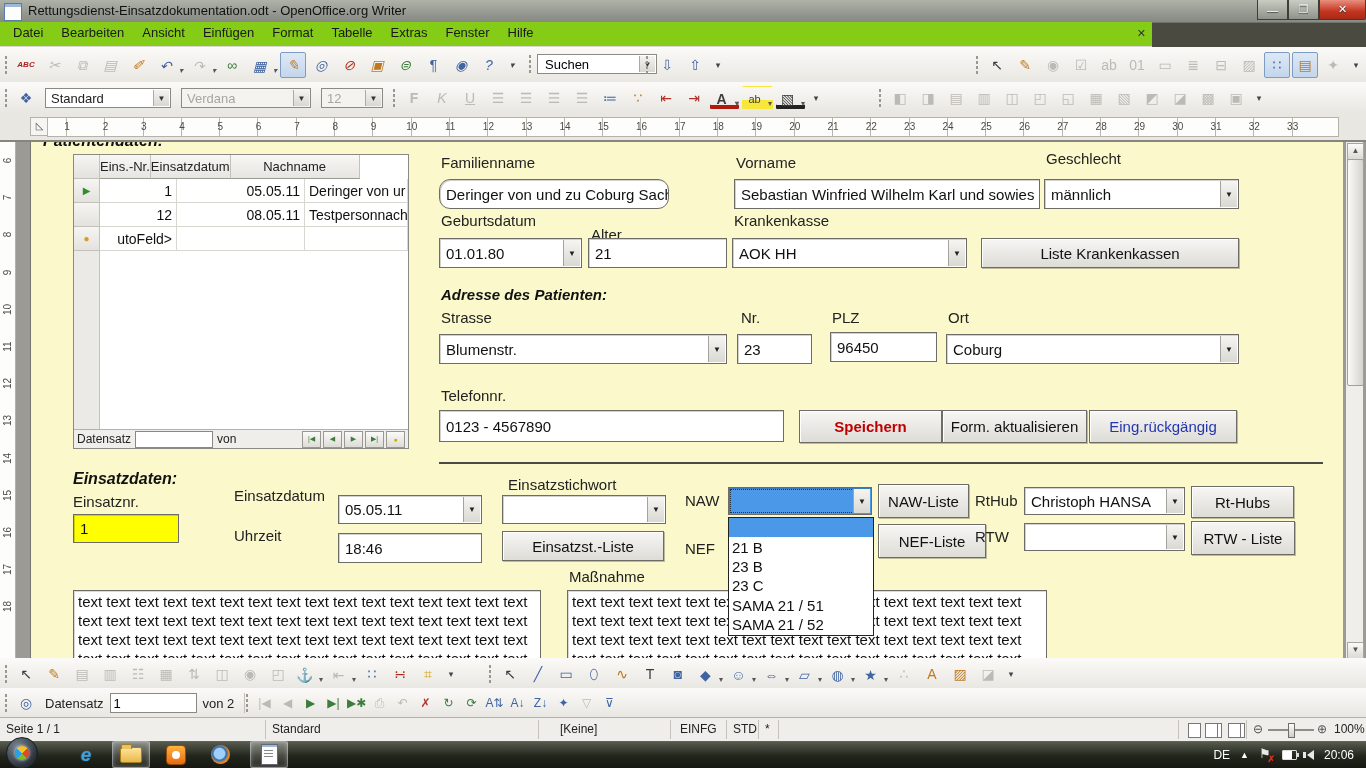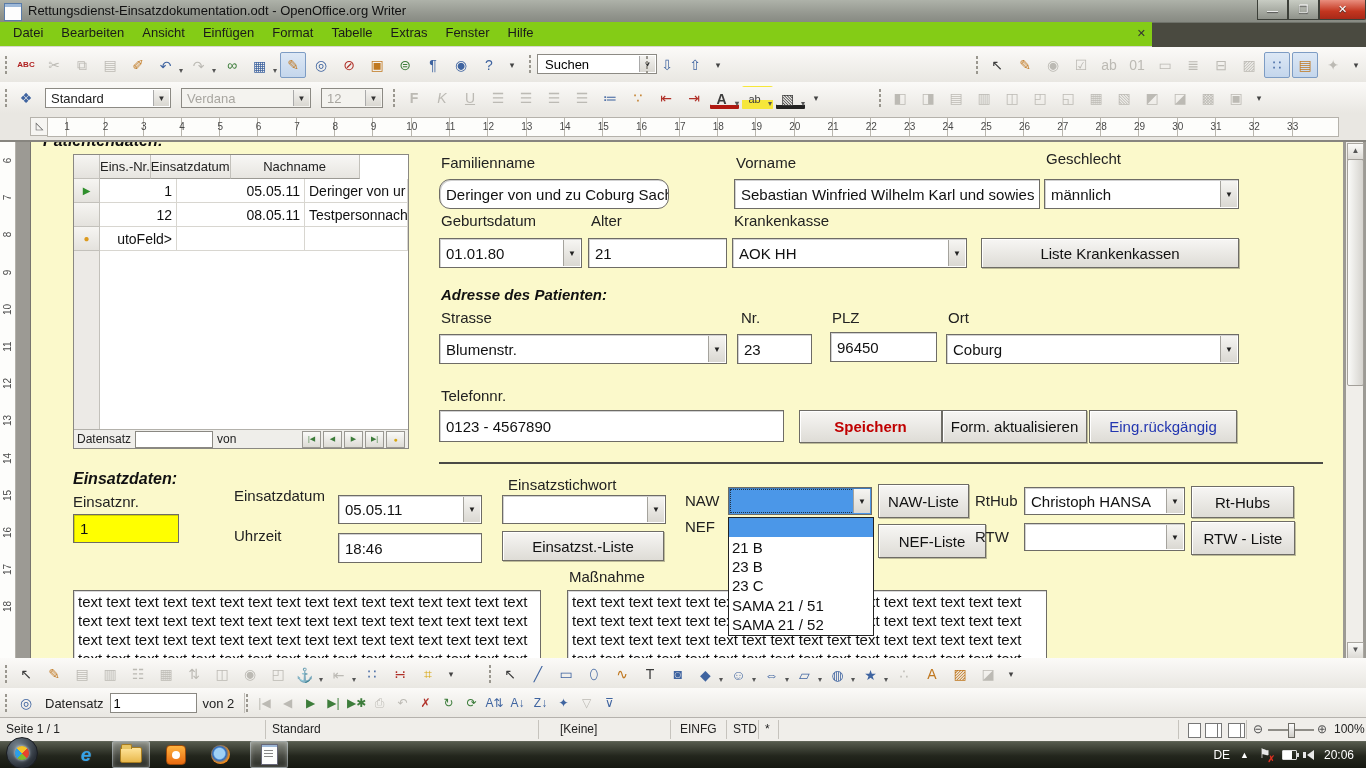--- a/index.html
+++ b/index.html
@@ -183,21 +183,21 @@
       <div class="menu-item">Format</div>
       <div class="menu-item">Tabelle</div>
       <div class="menu-item">Extras</div>
       <div class="menu-item">Fenster</div>
       <div class="menu-item">Hilfe</div>
     </div>
   <div class="menu-close">✕</div>
 </div>
 
 <div class="abs tbrow tb1">
-  <div class="tbgroup" style="left:4px;top:5px;">
+  <div class="tbgroup" style="left:4px;top:5px;font-style:italic;">
       <span class="tbi abc">ABC</span>
       <span class="tbi dis">✂</span>
       <span class="tbi dis">⧉</span>
       <span class="tbi dis">▤</span>
       <span class="tbi c-or">✐</span>
       <span class="tbi dd c-bl">↶</span>
       <span class="tbi dis dd">↷</span>
       <span class="tbi c-gr">∞</span>
       <span class="tbi dd c-bl">▦</span>
       <span class="tbi act c-or">✎</span>
@@ -434,21 +434,21 @@
     <div class="field combo2" style="left:1013px;top:37px;width:195px;height:30px;">
       <span>männlich</span>
         <span class="drop">▼</span>
       </div>
 
     <div class="lbl" style="left:410px;top:70px;">Geburtsdatum</div>
     <div class="field combo2" style="left:408px;top:96px;width:143px;height:30px;">
       <span>01.01.80</span>
         <span class="drop">▼</span>
       </div>
-    <div class="lbl" style="left:560px;top:70px;">Alter</div>
+    <div class="lbl" style="left:560px;top:84px;">Alter</div>
     <div class="field" style="left:557px;top:96px;width:139px;height:30px;">
         <span>21</span>
       </div>
     <div class="lbl" style="left:703px;top:70px;">Krankenkasse</div>
     <div class="field combo2" style="left:701px;top:96px;width:235px;height:30px;">
       <span>AOK HH</span>
         <span class="drop">▼</span>
       </div>
     <div class="btn" style="left:950px;top:96px;width:258px;height:30px;">
       <span>Liste Krankenkassen</span>
@@ -525,21 +525,21 @@
       </div>
     <div class="lbl" style="left:944px;top:350px;">RtHub</div>
     <div class="field combo2" style="left:993px;top:345px;width:161px;height:28px;">
       <span>Christoph HANSA</span>
         <span class="drop">▼</span>
       </div>
     <div class="btn" style="left:1160px;top:344px;width:103px;height:32px;">
       <span>Rt-Hubs</span>
       </div>
 
-    <div class="lbl" style="left:654px;top:376px;">NEF</div>
+    <div class="lbl" style="left:654px;top:398px;">NEF</div>
     <div class="btn" style="left:847px;top:382px;width:108px;height:34px;">
       <span>NEF-Liste</span>
       </div>
     <div class="lbl" style="left:944px;top:386px;">RTW</div>
     <div class="field combo2" style="left:993px;top:381px;width:161px;height:28px;">
       <span></span>
         <span class="drop">▼</span>
       </div>
     <div class="btn" style="left:1160px;top:379px;width:104px;height:34px;">
       <span>RTW - Liste</span>

